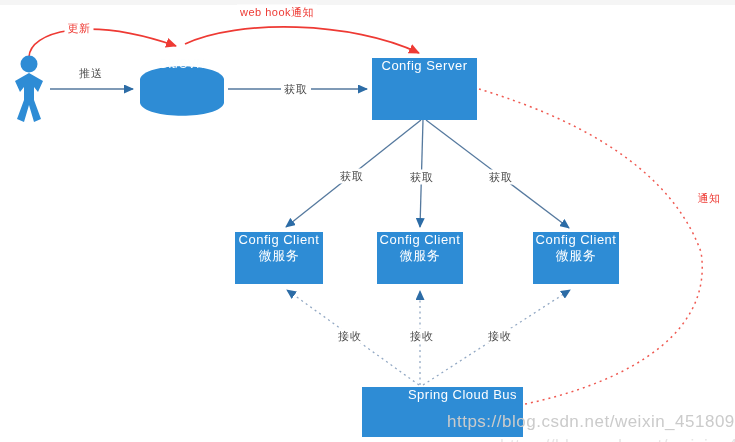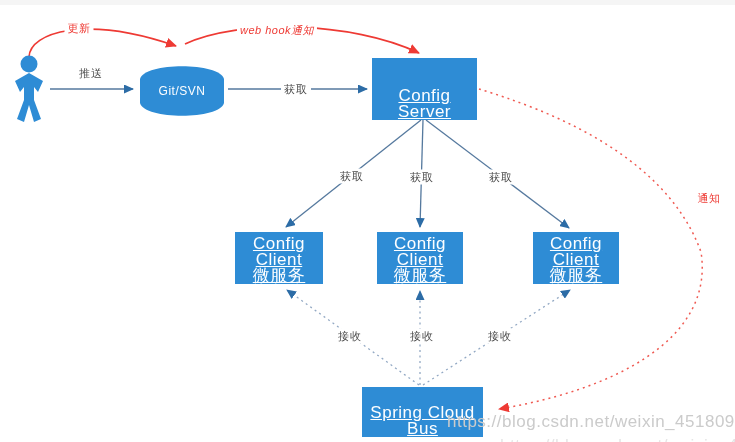--- a/index.html
+++ b/index.html
@@ -10,24 +10,24 @@
   .top-band{position:absolute;left:0;top:0;width:100%;height:5px;background:#f5f5f5;}
   svg.wires{position:absolute;left:0;top:0;}
   .wire{fill:none;stroke:var(--connector,#55799e);stroke-width:1.3;}
   .wire.dotted{stroke:var(--dotted,#93a9c4);stroke-dasharray:2 3.5;}
   .wire.red{stroke:var(--red,#ee3a34);stroke-width:1.7;}
   .wire.red-dotted{stroke:var(--red_dotted,#ef5a52);stroke-width:1.5;stroke-dasharray:2 4;}
   #mb path{fill:var(--arrow,#2c6ca6);}
   #mr path{fill:var(--red,#ee3a34);}
   .node{
     position:absolute;background:var(--blue,#2e8cd5);color:#fdfeff;
-    display:flex;flex-direction:column;align-items:center;justify-content:flex-end;
-    font-size:17px;letter-spacing:.5px;text-align:center;line-height:16px;text-decoration:underline;
+    display:flex;flex-direction:column;align-items:center;justify-content:flex-start;
+    font-size:13px;letter-spacing:.5px;text-align:center;line-height:16px;
   }
-  .cyl{position:absolute;display:flex;align-items:center;justify-content:center;}
+  .cyl{position:absolute;display:flex;align-items:flex-start;justify-content:center;}
   .cyl svg{position:absolute;left:0;top:0;}
   .cyl .cyl-label{position:relative;color:#fdfeff;font-size:12px;letter-spacing:.5px;}
   .person{position:absolute;}
   .person svg{fill:var(--blue,#2e8cd5);}
   .lbl{
     position:absolute;transform:translate(-50%,-50%);white-space:nowrap;
     font-size:11px;color:var(--label,#4d4d4d);background:#fff;padding:0 3px;
     letter-spacing:1px;
     text-align:center;
   }
@@ -95,26 +95,26 @@
   </div>
   <div class="node" style="left:377px;top:232px;width:86px;height:52px;">
     <span>Config Client</span>
     <span>微服务</span>
   </div>
   <div class="node" style="left:533px;top:232px;width:86px;height:52px;">
     <span>Config Client</span>
     <span>微服务</span>
   </div>
 
-  <div class="node" style="left:362px;top:387px;width:121px;height:50px;">
+  <div class="node" style="left:362px;top:387px;width:121px;height:50px;padding-left:40px;">
     <span>Spring Cloud Bus</span>
   </div>
 
   <div class="lbl red" style="left:79px;top:28px;">更新</div>
-  <div class="lbl red" style="left:277px;top:30px;font-style:italic;">web hook通知</div>
+  <div class="lbl red" style="left:277px;top:12px;">web hook通知</div>
   <div class="lbl" style="left:91px;top:73px;">推送</div>
   <div class="lbl" style="left:296px;top:89px;">获取</div>
   <div class="lbl" style="left:352px;top:176px;">获取</div>
   <div class="lbl" style="left:422px;top:177px;">获取</div>
   <div class="lbl" style="left:501px;top:177px;">获取</div>
   <div class="lbl" style="left:350px;top:336px;">接收</div>
   <div class="lbl" style="left:422px;top:336px;">接收</div>
   <div class="lbl" style="left:500px;top:336px;">接收</div>
   <div class="lbl red nobg" style="left:709px;top:198px;">通知</div>
 

